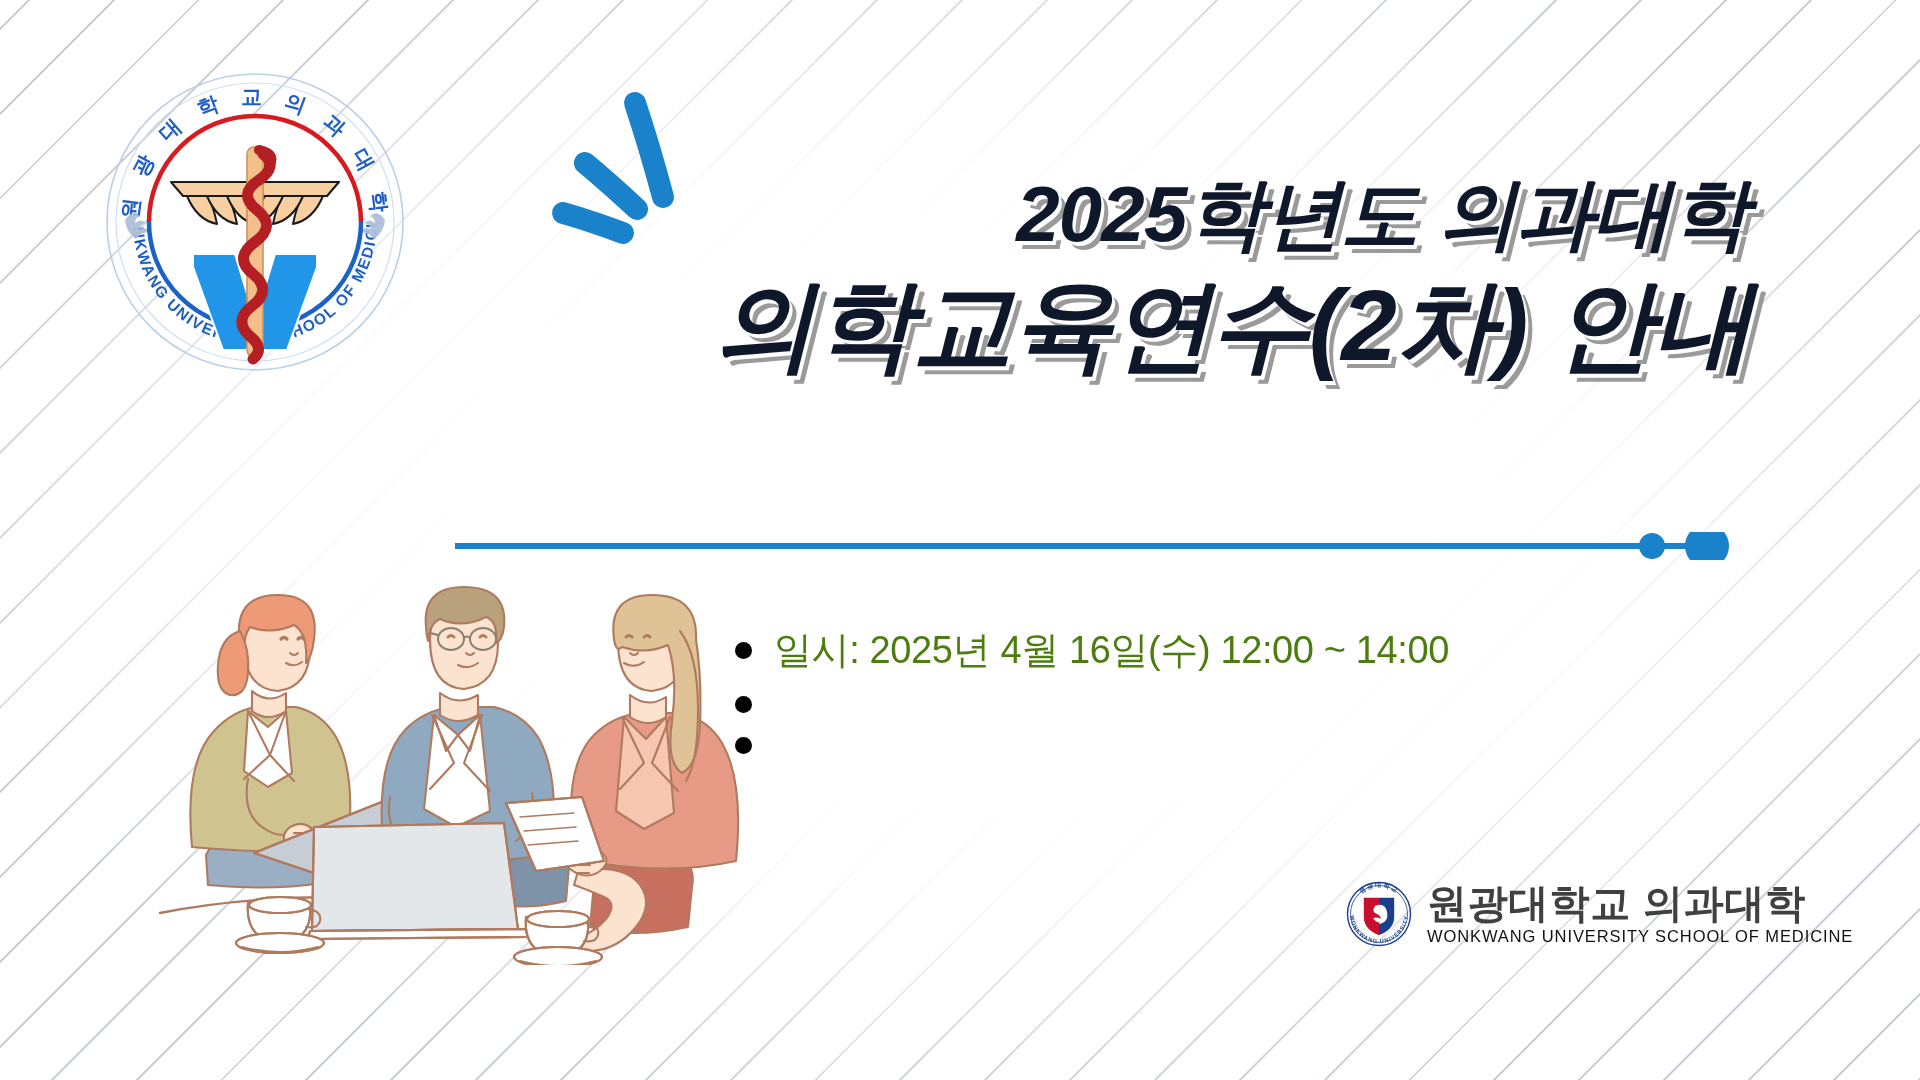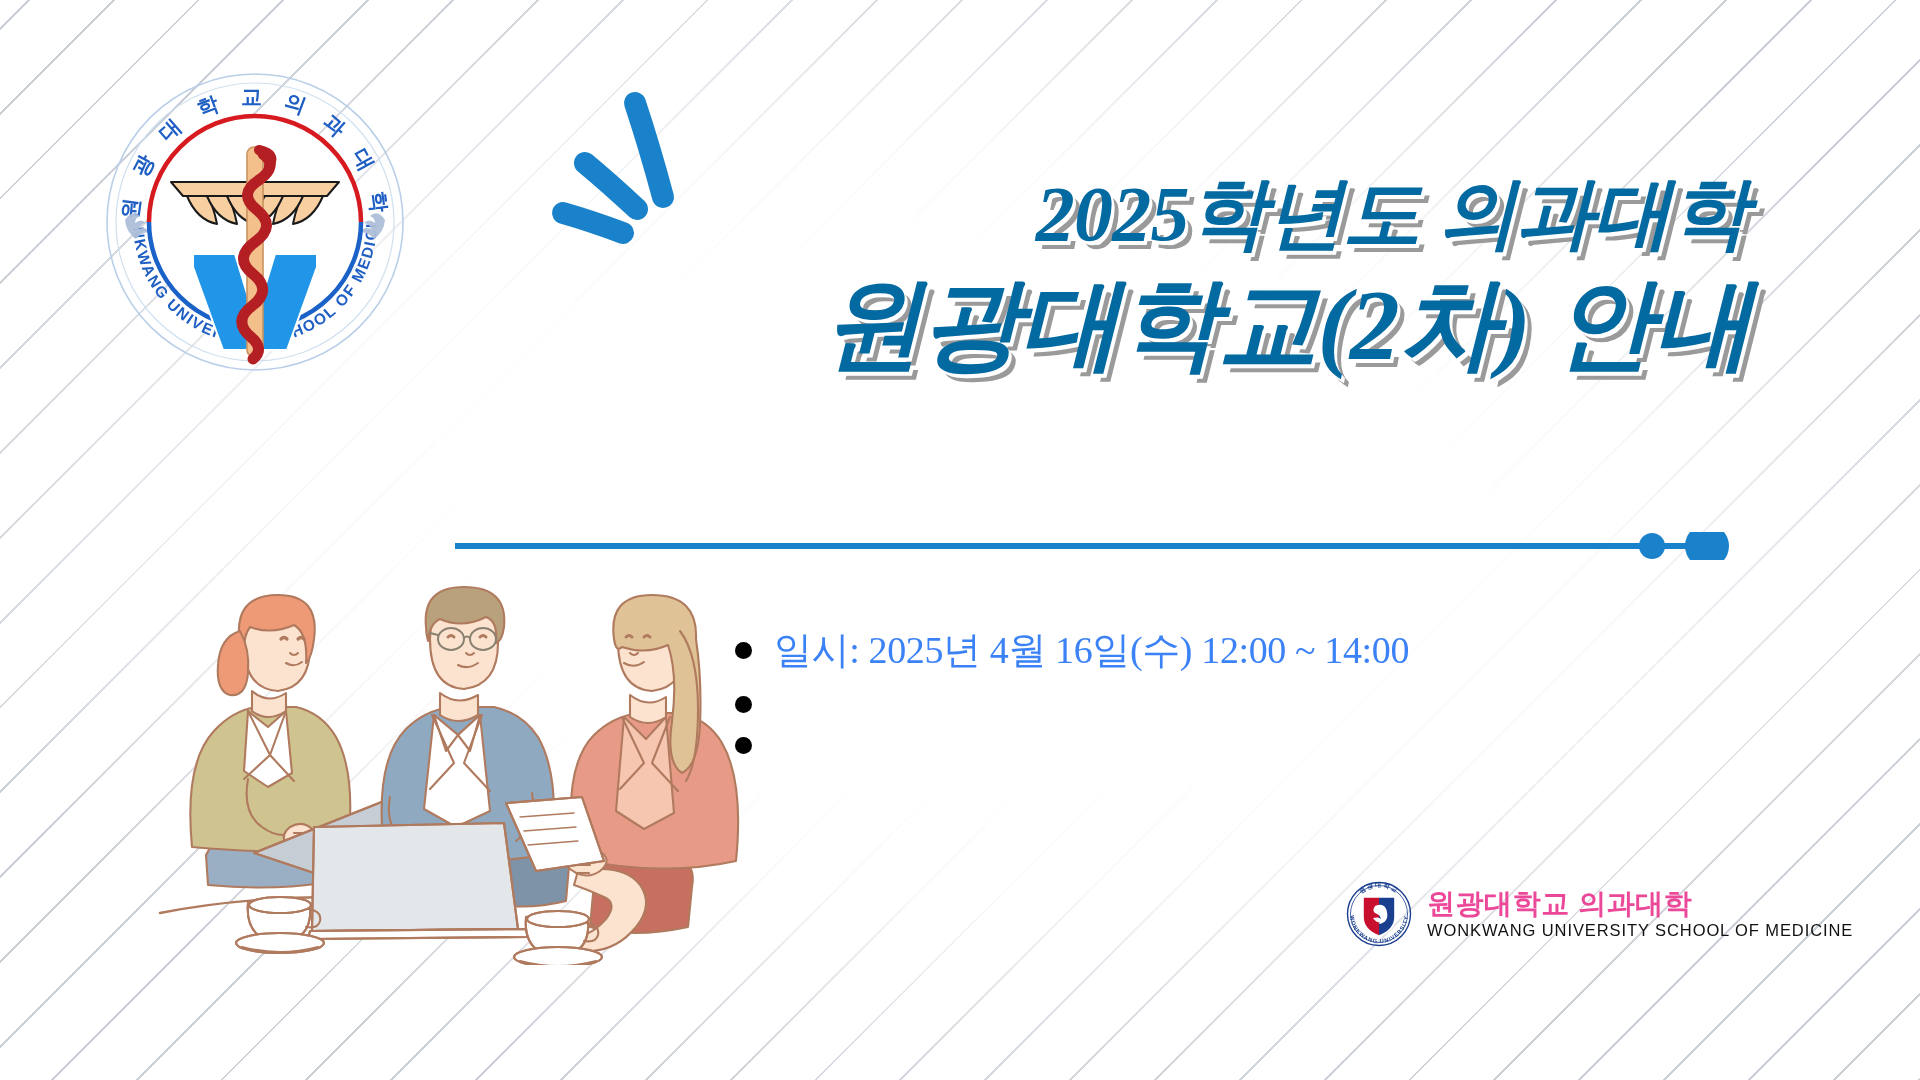--- a/index.html
+++ b/index.html
@@ -64,24 +64,24 @@
 
   
   .title-block {
     position: absolute;
     left: 330px;
     top: 175px;
     width: 1430px;
     text-align: right;
   }
   .title-line {
-    font-family: Liberation Serif, serif;
+    font-family: Liberation Sans, sans-serif;
     font-weight: 700;
     font-style: italic;
-    color: #0369a1;
+    color: #0f172a;
     letter-spacing: -0.01em;
     white-space: nowrap;
     text-shadow:
        3px  4px 0 #ffffff,
        7px  8px 0 #9a9a9a;
     line-height: 1.0;
   }
   .title-line.l1 {
     font-size: 78px;
     padding-right: 12px;
@@ -117,23 +117,23 @@
   .info-bullet {
     width: 17px;
     height: 17px;
     border-radius: 50%;
     background: #000000;
     flex: 0 0 auto;
     margin-right: 22px;
     transform: translateY(-4px);
   }
   .info-text {
-    font-family: Liberation Serif, serif;
+    font-family: Liberation Sans, sans-serif;
     font-size: 38px;
-    color: #3b82f6;
+    color: #4d7c0f;
     letter-spacing: -0.01em;
     text-align: center;
   }
 
   
   .illustration {
     position: absolute;
     left: 140px;
     top: 565px;
     width: 600px;
@@ -155,22 +155,22 @@
     margin-right: 14px;
   }
   .footer-words {
     display: flex;
     flex-direction: column;
     justify-content: center;
   }
   .footer-ko {
     font-family: "Liberation Sans", sans-serif;
     font-weight: 700;
-    font-size: 28px;
-    color: #ec4899;
+    font-size: 40px;
+    color: #404040;
     letter-spacing: 0.02em;
     line-height: 1.05;
     white-space: nowrap;
   }
   .footer-en {
     font-family: "Liberation Sans", sans-serif;
     font-weight: 400;
     font-size: 16.5px;
     color: #111111;
     letter-spacing: 0.055em;
@@ -239,21 +239,21 @@
       <g stroke="#1a82ca" stroke-linecap="round" fill="none">
         <path d="M 90,18 Q 104,60 118,112" stroke-width="22"></path>
         <path d="M 40,78 Q 64,98 92,124" stroke-width="22"></path>
         <path d="M 18,128 Q 46,136 78,148" stroke-width="22"></path>
       </g>
     </svg>
   </div>
 
   <div class="title-block">
     <div class="title-line l1">2025학년도 의과대학</div>
-    <div class="title-line l2">원광대학교(2차) 안내</div>
+    <div class="title-line l2">의학교육연수(2차) 안내</div>
   </div>
 
   <div class="divider">
     <svg viewBox="0 0 1275 28" width="1275" height="28" aria-hidden="true">
       <line x1="0" y1="14" x2="1232" y2="14" stroke="#1a82ca" stroke-width="6"></line>
       <circle cx="1197" cy="14" r="13" fill="#1a82ca"></circle>
       <circle cx="1252" cy="14" r="22" fill="#1a82ca"></circle>
     </svg>
   </div>
 

